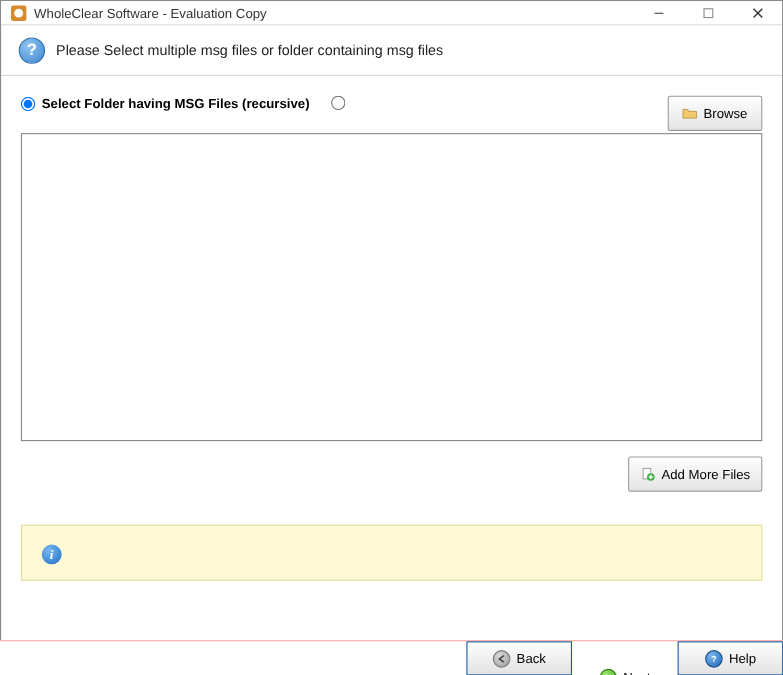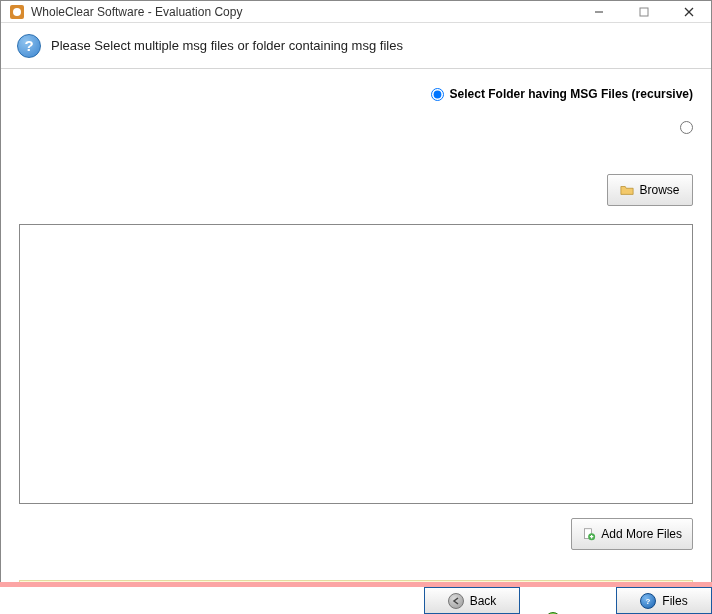--- a/index.html
+++ b/index.html
@@ -48,24 +48,23 @@
   border: 1px solid #2b6fb0;
 }
 .instruction-text { font-size: 13px; color: #222; }
 
 .content {
   padding: 18px 18px 10px 18px;
 }
 
 .radio-row {
   display: flex;
-  align-items: flex-end;
+  align-items: flex-start;
   gap: 20px;
-  margin-bottom: 18px;
-  flex-direction: column;
+  margin-bottom: 2px;
 }
 .radio-option {
   display: flex;
   align-items: center;
   gap: 6px;
   font-size: 12px;
   font-weight: bold;
   cursor: default;
 }
 .radio-option input { margin: 0; width: 13px; height: 13px; }
@@ -118,21 +117,21 @@
 }
 .note-text { font-size: 13px; color: #222; line-height: 1.4; }
 
 .footer {
   position: absolute;
   bottom: 0; left: 0; right: 0;
   height: 32px;
   display: flex;
   align-items: stretch;
   justify-content: flex-end;
-  border-top: 5px solid #fca5a5;
+  border-top: 1px solid #fca5a5;
   background: #fff;
 }
 .foot-btn {
   width: 96px;
   border: 1px solid #1a5aa0;
   border-left-width: 1px;
   background: linear-gradient(#fefefe, #e2e2e2);
   display: flex;
   align-items: center;
   justify-content: center;
@@ -245,15 +244,15 @@
         </svg>
     </span>
     <span>Next</span>
   </div>
   <div class="foot-btn">
     <span class="circ blue">
       <svg viewBox="0 0 10 10">
           <text x="5" y="8" text-anchor="middle" font-size="8" fill="#fff" font-weight="bold">?</text>
         </svg>
     </span>
-    <span>Files</span>
+    <span>Help</span>
   </div>
 </div>
 
 </body></html>

